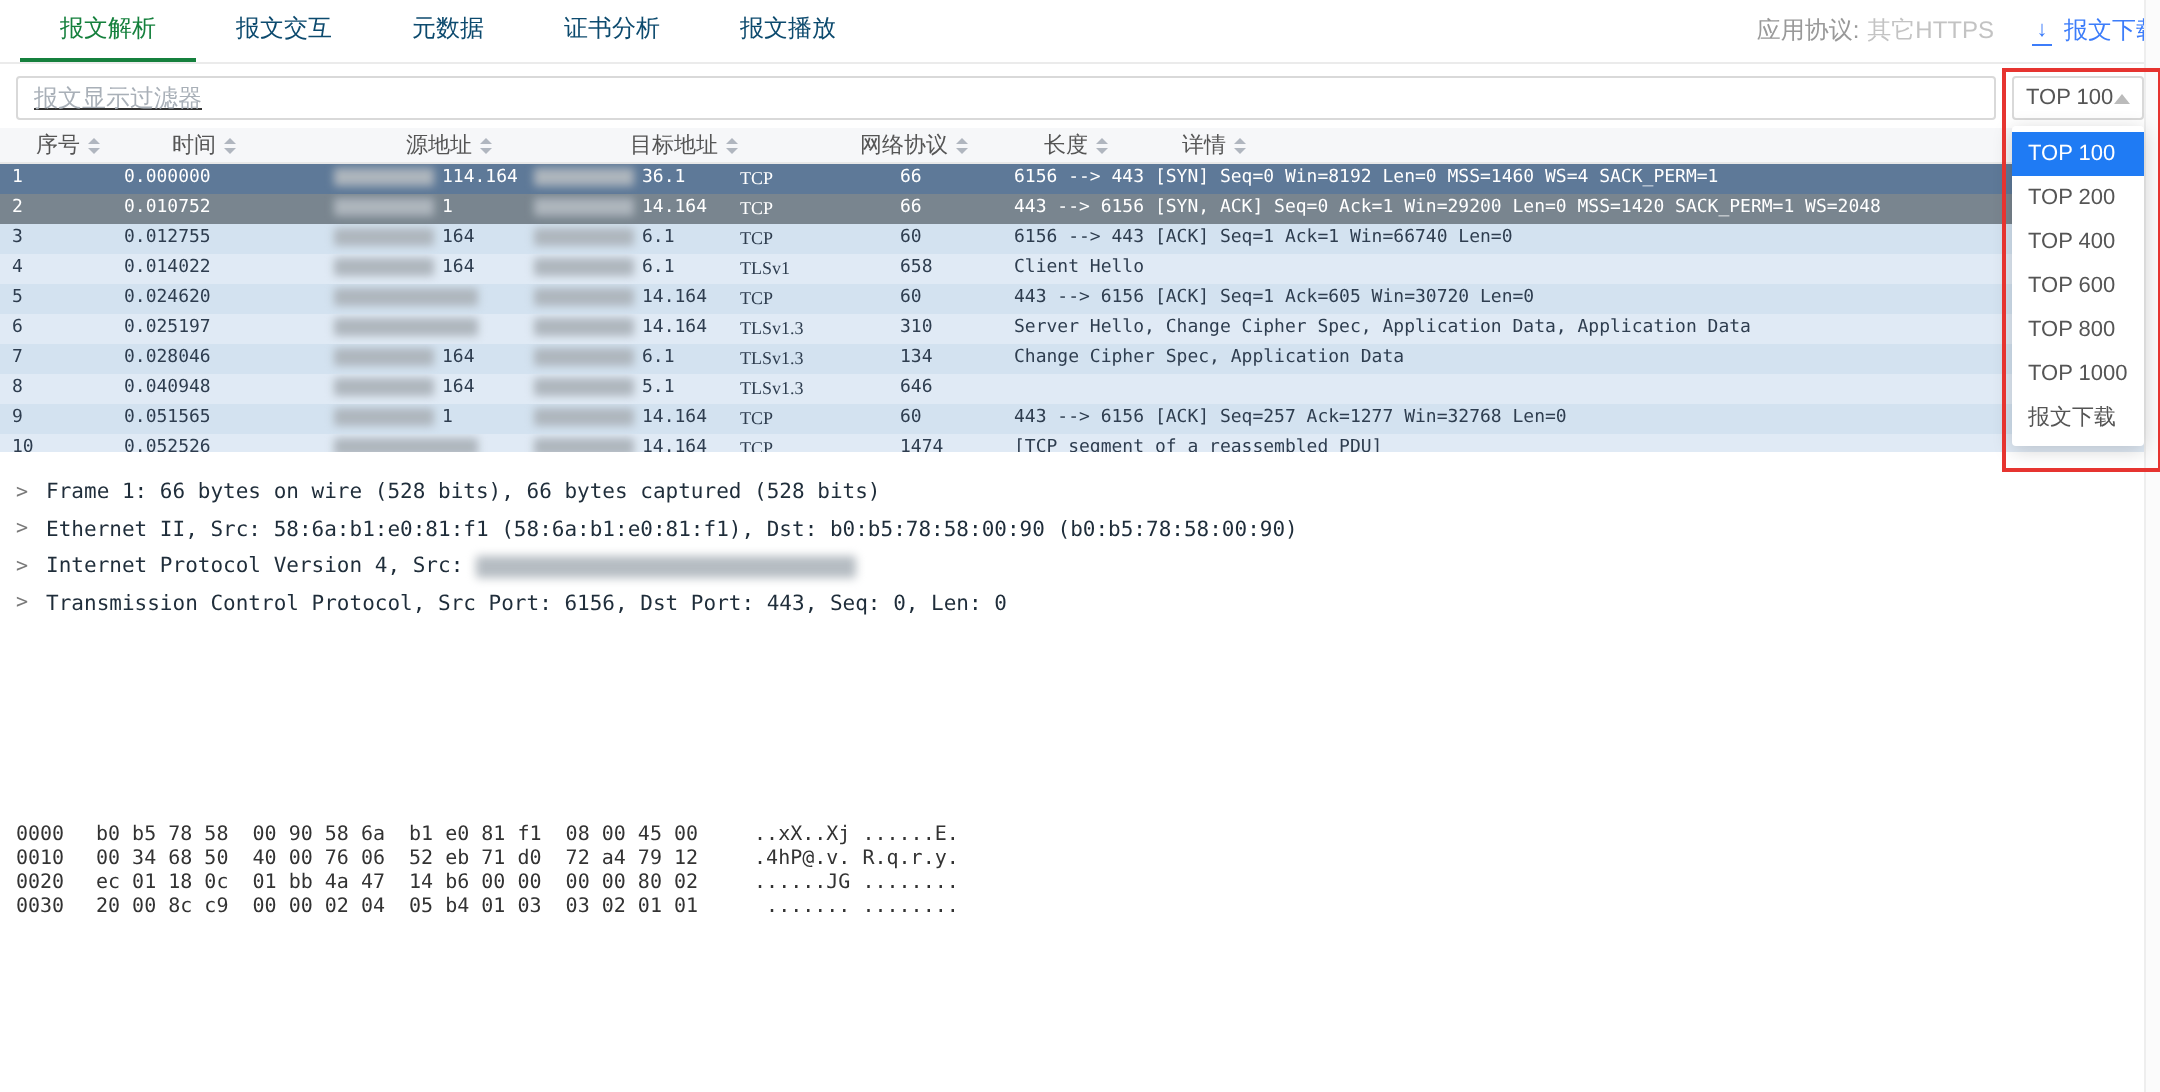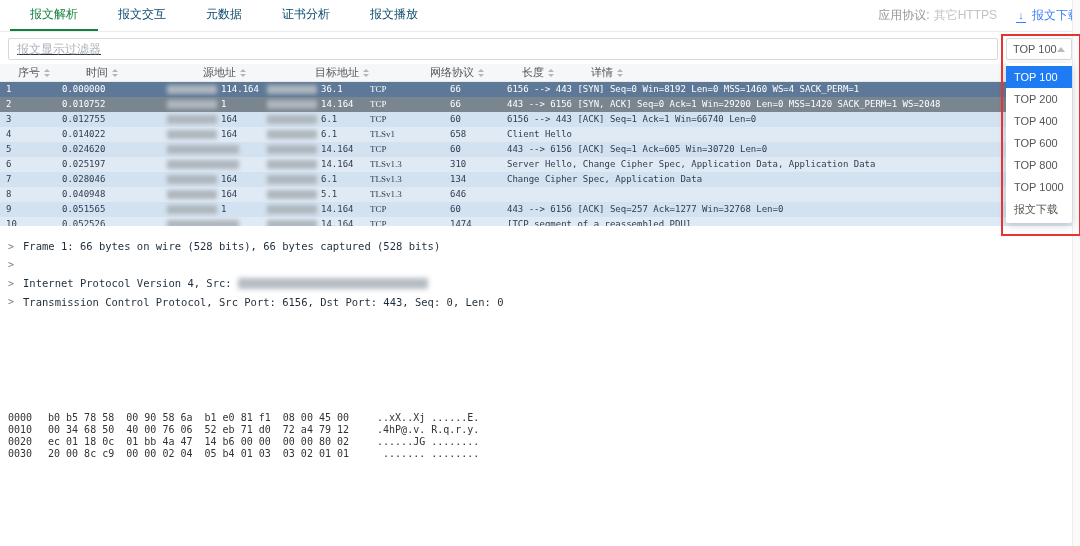--- a/index.html
+++ b/index.html
@@ -258,20 +258,21 @@
       </div>
   </div>
 
   <div class="tree">
       <div class="tree-line">
         <span class="arrow">&gt;</span>
         <span>Frame 1: 66 bytes on wire (528 bits), 66 bytes captured (528 bits)</span>
       </div>
       <div class="tree-line">
         <span class="arrow">&gt;</span>
+        <span>Ethernet II, Src: 58:6a:b1:e0:81:f1 (58:6a:b1:e0:81:f1), Dst: b0:b5:78:58:00:90 (b0:b5:78:58:00:90)</span>
       </div>
       <div class="tree-line">
         <span class="arrow">&gt;</span>
         <span>Internet Protocol Version 4, Src:</span>
         <span class="blur tree-blur"></span>
       </div>
       <div class="tree-line">
         <span class="arrow">&gt;</span>
         <span>Transmission Control Protocol, Src Port: 6156, Dst Port: 443, Seq: 0, Len: 0</span>
       </div>

